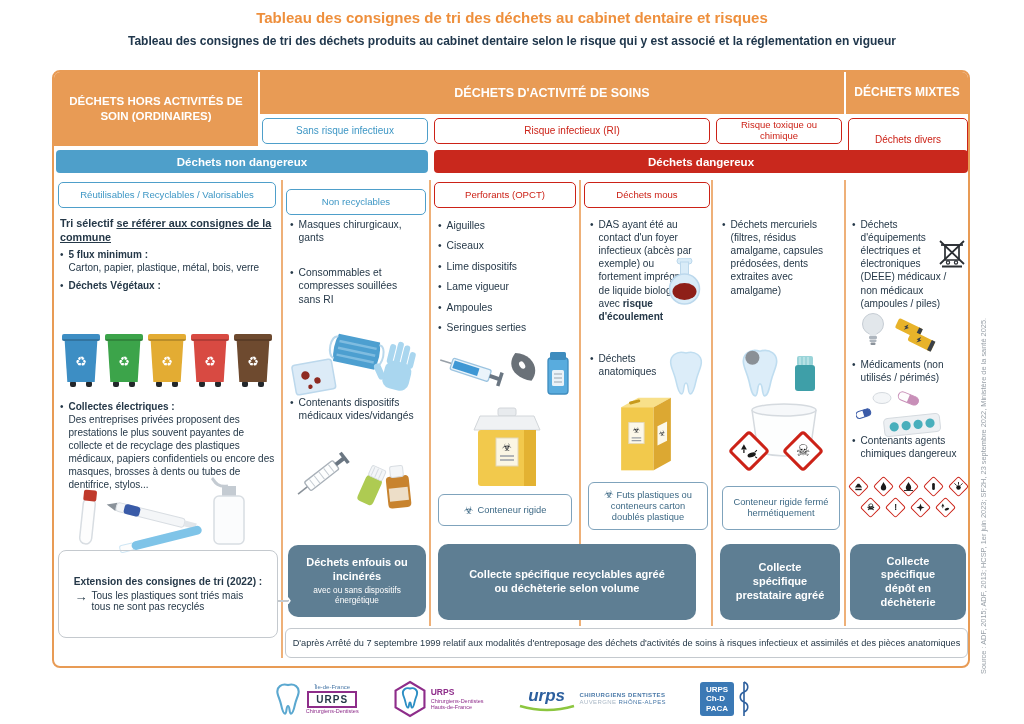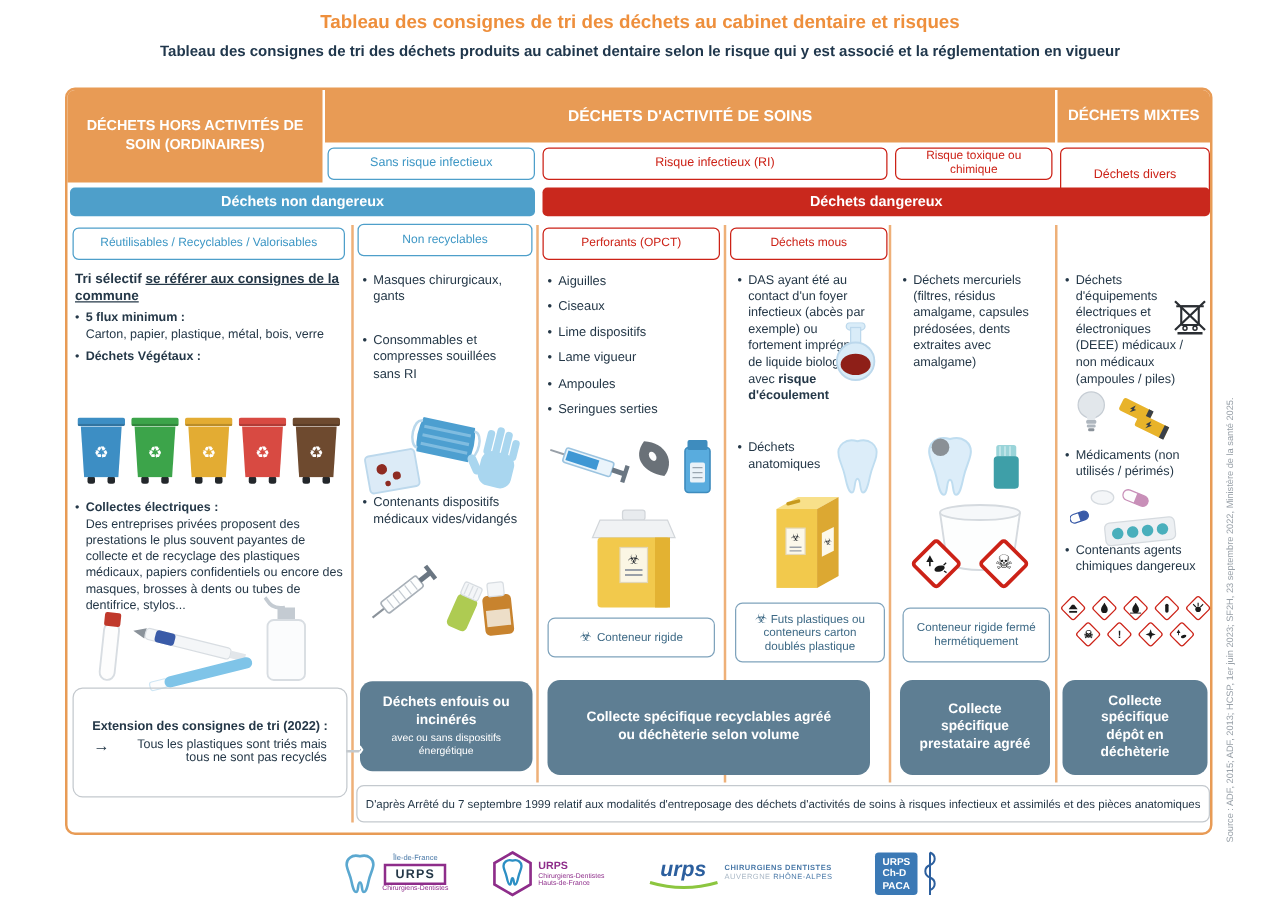--- a/index.html
+++ b/index.html
@@ -24,21 +24,21 @@
   .bin{width:38px;position:relative}
   .bin-lid{height:7px;border-radius:2px;border-bottom:2px solid rgba(0,0,0,.18)}
   .bin-body{height:41px;clip-path:polygon(7% 0,93% 0,86% 100%,14% 100%);display:flex;align-items:center;justify-content:center}
   .bin-glyph{color:#fff;font-size:13px}
   .bin-wheels{display:flex;justify-content:space-between;padding:0 8px;margin-top:-1px}
   .bin-wheels i{width:6px;height:6px;background:#23272B;border-radius:2px;display:block}
   .slate{background:#5E7E93;border-radius:10px;color:#fff;display:flex;flex-direction:column;align-items:center;justify-content:center;text-align:center;font-weight:bold;font-size:11px;line-height:1.25;padding:4px 6px}
   .slate .sub{font-weight:normal;font-size:8.3px;line-height:1.2;margin-top:2px}
   .labelbox{background:#fff;border:1.5px solid #7FA3BC;border-radius:6px;color:#3D6985;display:flex;align-items:center;justify-content:center;gap:4px;text-align:center;font-size:9.3px;line-height:1.18;padding:2px 5px}
   .bioglyph{font-size:11px;line-height:1}
-  .ext{border:1.5px solid #C4C9CE;border-radius:8px;display:flex;flex-direction:column;align-items:center;justify-content:center;text-align:right;font-size:10px;color:#253848;gap:3px;padding:6px}
+  .ext{border:1.5px solid #C4C9CE;border-radius:8px;display:flex;flex-direction:column;align-items:center;justify-content:center;text-align:left;font-size:10px;color:#253848;gap:3px;padding:6px}
   .ext b{font-size:10.2px}
   .ext-row{display:flex;gap:4px;align-items:flex-start;justify-content:center}
   .ext-arrow{font-size:13px;line-height:1}
   .footnote{border:1.5px solid #C4C9CE;border-radius:6px;display:flex;align-items:center;justify-content:center;font-size:9.2px;color:#253848;background:#fff}
   .source{writing-mode:vertical-rl;transform:rotate(180deg);font-size:7.4px;color:#98A0A8;white-space:nowrap}
   .ghs{width:15px;height:15px;border:1.5px solid #CC2217;border-radius:2.5px;background:#fff;transform:rotate(45deg);display:inline-flex;align-items:center;justify-content:center;margin:3px 5px;flex:0 0 auto}
   .ghs-in{transform:rotate(-45deg);display:flex;align-items:center;justify-content:center;font-size:8.5px;font-weight:bold;color:#1A1A1A;line-height:1}
   .ghs-big{width:30px;height:30px;border:3px solid #CC2217;border-radius:4px;background:#fff;transform:rotate(45deg);display:flex;align-items:center;justify-content:center;position:absolute}
   .ghs-big .ghs-in{font-size:16px;font-weight:normal}
   .ghsrow{display:flex;justify-content:center}
@@ -74,21 +74,21 @@
 
   <div class="abs riskbox blue-t" style="left:262px;top:118px;width:166px;height:26px">Sans risque infectieux</div>
   <div class="abs riskbox red-t" style="left:434px;top:118px;width:276px;height:26px">Risque infectieux (RI)</div>
   <div class="abs riskbox red-t" style="left:716px;top:118px;width:126px;height:26px;font-size:9.5px;padding:0 6px">Risque toxique ou chimique</div>
   <div class="abs riskbox red-t" style="left:848px;top:118px;width:120px;height:44px">Déchets divers</div>
 
   <div class="abs band" style="left:56px;top:150px;width:372px;height:23px;background:#4E9FCA">Déchets non dangereux</div>
   <div class="abs band" style="left:434px;top:150px;width:534px;height:23px;background:#C9281D">Déchets dangereux</div>
 
   <div class="abs riskbox blue-t" style="left:58px;top:182px;width:218px;height:26px;font-size:9.6px">Réutilisables / Recyclables / Valorisables</div>
-  <div class="abs riskbox blue-t" style="left:286px;top:179px;width:140px;height:26px;font-size:9.6px">Non recyclables</div>
+  <div class="abs riskbox blue-t" style="left:286px;top:189px;width:140px;height:26px;font-size:9.6px">Non recyclables</div>
   <div class="abs riskbox red-t" style="left:434px;top:182px;width:142px;height:26px;font-size:9.6px">Perforants (OPCT)</div>
   <div class="abs riskbox red-t" style="left:584px;top:182px;width:126px;height:26px;font-size:9.6px">Déchets mous</div>
 
   <div class="abs sep" style="left:281px;top:180px;height:478px"></div>
   <div class="abs sep" style="left:429px;top:180px;height:446px"></div>
   <div class="abs sep" style="left:579px;top:180px;height:446px"></div>
   <div class="abs sep" style="left:711px;top:180px;height:446px"></div>
   <div class="abs sep" style="left:844px;top:180px;height:446px"></div>
 
   <div class="abs h1c" style="left:60px;top:216px;width:216px"><b>Tri sélectif </b><b class="ul">se référer aux consignes de la commune</b></div>

